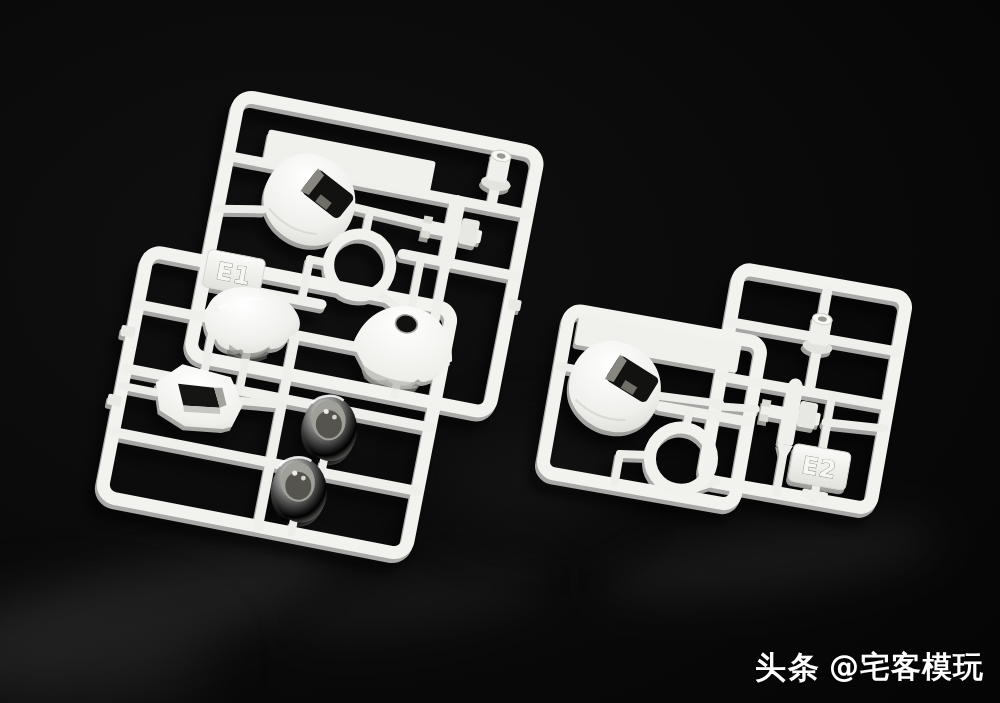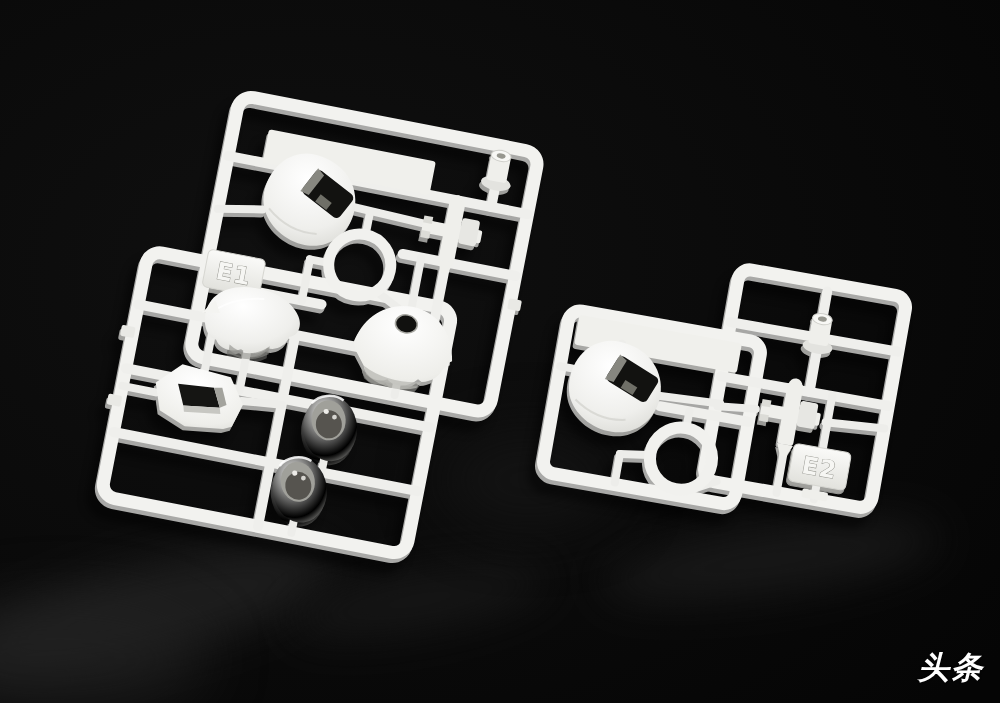--- a/index.html
+++ b/index.html
@@ -18,21 +18,21 @@
   .ringc{fill:none;stroke:#f1f1ee;}
   .tagPlate{fill:url(#tagGrad);stroke:#d6d6d1;stroke-width:1;}
   .tagText{font-family:"DejaVu Sans",sans-serif;font-weight:bold;font-size:24px;
            fill:#f6f6f3;stroke:#8f8f88;stroke-width:0.9px;paint-order:stroke;letter-spacing:1px;}
   .castShadow{filter:brightness(0) blur(5px);opacity:.5;}
   .underTone{filter:brightness(.7);}
   .blurSoft{filter:blur(22px);}
   .blurBig{filter:blur(30px);}
   .watermark{
     position:absolute;right:16px;bottom:14px;display:flex;gap:8px;align-items:flex-start;
-    color:#ffffff;text-shadow:0 0 2px rgba(0,0,0,.6);font-style:italic;
+    color:#ffffff;text-shadow:0 0 2px rgba(0,0,0,.6);
   }
   .wm-brand{font-weight:900;font-size:31px;letter-spacing:2px;}
   .wm-handle{font-weight:600;font-size:30px;letter-spacing:1px;}
 </style>
 </head>
 <body>
 
 <div class="stage">
   <svg width="1000" height="703" viewBox="0 0 1000 703" xmlns="http://www.w3.org/2000/svg">
     <defs>
@@ -206,14 +206,15 @@
     <use href="#geoE1" xlink:href="#geoE1" transform="translate(238,99) rotate(11)" class="underTone"></use>
     <use href="#geoE1" xlink:href="#geoE1" transform="translate(240,95) rotate(11)"></use>
 
     <use href="#geoE2" xlink:href="#geoE2" transform="translate(731,282) rotate(10)" class="castShadow"></use>
     <use href="#geoE2" xlink:href="#geoE2" transform="translate(738,272) rotate(10)" class="underTone"></use>
     <use href="#geoE2" xlink:href="#geoE2" transform="translate(740,268) rotate(10)"></use>
   </svg>
 
   <div class="watermark">
     <span class="wm-brand">头条</span>
+    <span class="wm-handle">@宅客模玩</span>
   </div>
 </div>
 
 </body></html>

